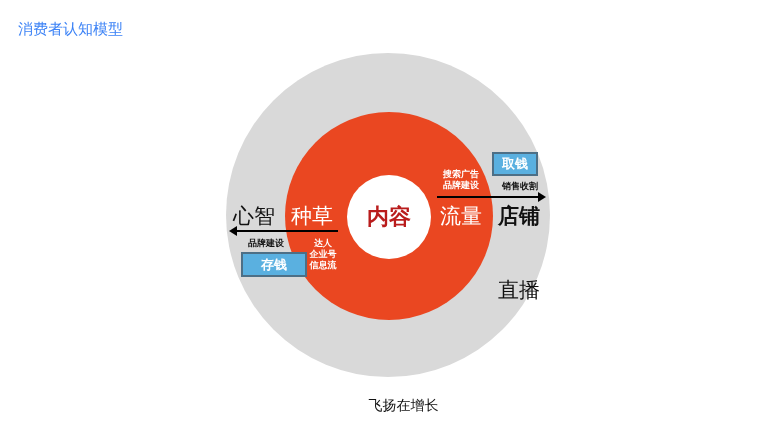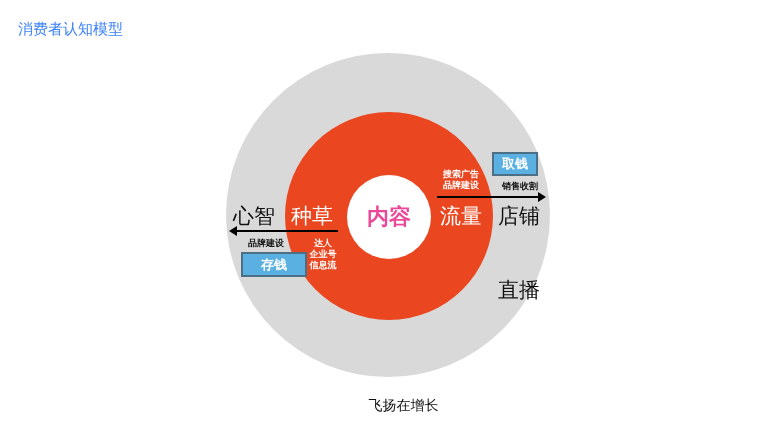--- a/index.html
+++ b/index.html
@@ -6,21 +6,21 @@
   body { width:783px; height:431px; position:relative; overflow:hidden;
          font-family:"DejaVu Sans", "Liberation Sans", sans-serif; color:#111; }
   .title { position:absolute; left:18px; top:20px; font-size:15px; color:#3b82f6; }
   .caption { position:absolute; left:0; width:783px; top:397px; text-align:center; font-size:14px; color:#111; padding-left:24px; box-sizing:border-box; }
   .circle { position:absolute; border-radius:50%; }
   .outer { left:226px; top:53px; width:324px; height:324px; background:#d9d9d9; }
   .mid { left:285px; top:112px; width:208px; height:208px; background:#ea4721; }
   .inner { left:347px; top:175px; width:84px; height:84px; background:#ffffff; }
   .center-label { position:absolute; left:347px; top:175px; width:84px; height:84px;
                   display:flex; align-items:center; justify-content:center;
-                  font-size:22px; font-weight:bold; color:#ec4899; }
+                  font-size:22px; font-weight:bold; color:#b91c1c; }
   .big { position:absolute; font-size:21px; line-height:26px; }
   .white { color:#ffffff; }
   .dark { color:#111; }
   .small { position:absolute; font-size:9px; font-weight:bold; line-height:11px; text-align:center; }
   .arrow-line { position:absolute; height:2px; background:#000; }
   .arrow-head-left { position:absolute; width:0; height:0; border-top:5px solid transparent; border-bottom:5px solid transparent; border-right:8px solid #000; }
   .arrow-head-right { position:absolute; width:0; height:0; border-top:5px solid transparent; border-bottom:5px solid transparent; border-left:8px solid #000; }
   .btn { position:absolute; background:#5ab0e0; border:2px solid #4d6f86; color:#fff;
          font-size:13px; font-weight:bold; display:flex; align-items:center; justify-content:center; box-sizing:border-box; }
 </style>
@@ -57,17 +57,17 @@
     <div>搜索广告</div>
     <div>品牌建设</div>
   </div>
 
   <div class="small dark" style="left:496px; top:181px; width:48px;">销售收割</div>
 
   <div class="arrow-line" style="left:437px; top:196px; width:102px;"></div>
   <div class="arrow-head-right" style="left:538px; top:192px;"></div>
 
   <div class="big white" style="left:440px; top:203px;">流量</div>
-  <div class="big dark" style="left:498px; top:203px;">店铺</div>
+  <div class="big dark" style="left:498px; top:203px;font-weight:bold;">店铺</div>
   <div class="big dark" style="left:498px; top:229px;margin-top:48px;">直播</div>
 </div>
 
 <div class="caption">飞扬在增长</div>
 
 </body></html>

